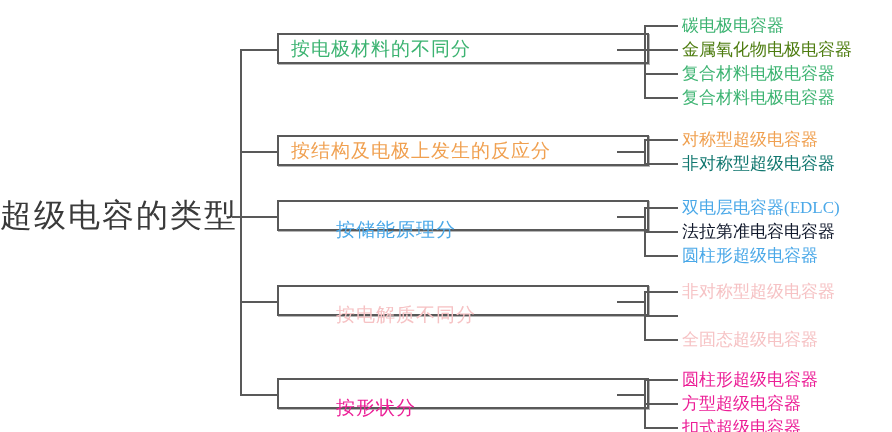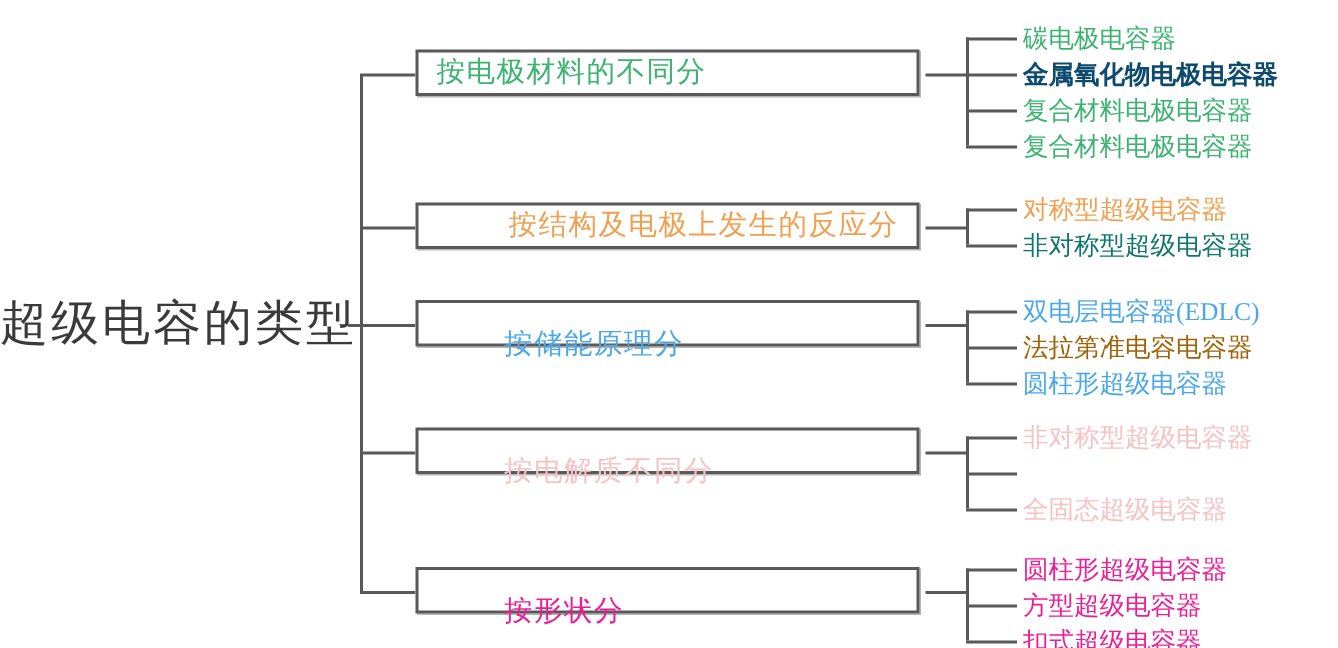--- a/index.html
+++ b/index.html
@@ -13,21 +13,21 @@
     display:flex;align-items:center;justify-content:flex-start;
     font-size:32px;letter-spacing:2px;color:#3a3a3a;white-space:nowrap;
   }
 
   
   .hline{position:absolute;height:0;border-top:2px solid #595959;}
   .vline{position:absolute;width:0;border-left:2px solid #595959;}
 
   
   .cat-box{
-    position:absolute;left:277px;width:336px;height:31px;
+    position:absolute;left:277px;width:372px;height:31px;
     border:2px solid #595959;background:#fff;box-sizing:border-box;
     display:flex;align-items:center;
     box-shadow:1px 1px 0 rgba(90,90,90,.45);
   }
   .cat-text{
     font-size:19px;letter-spacing:1px;white-space:nowrap;
     padding-left:12px;line-height:1;
   }
   .cat-box.center .cat-text{padding-left:57px;margin-top:28px;}
 
@@ -47,45 +47,45 @@
     <div class="vline" style="left: 240px; top: 50px; height: 344px;"></div>
     <div class="hline" style="left: 240px; top: 49px; width: 37px;"></div>
     <div class="cat-box" style="top: 33px;">
       <div class="cat-text" style="color: rgb(60, 179, 113);">按电极材料的不同分</div>
     </div>
     <div class="hline" style="left: 617px; top: 49px; width: 29px;"></div>
     <div class="vline" style="left: 644px; top: 25px; height: 72px;"></div>
     <div class="hline" style="left: 644px; top: 25px; width: 34px;"></div>
     <div class="leaf" style="top: 14px; color: rgb(60, 179, 113);">碳电极电容器</div>
     <div class="hline" style="left: 644px; top: 49px; width: 34px;"></div>
-    <div class="leaf" style="top: 38px; color: #0c4a6e; font-weight: bold;">金属氧化物电极电容器</div>
+    <div class="leaf" style="top: 38px; color: #4d7c0f;">金属氧化物电极电容器</div>
     <div class="hline" style="left: 644px; top: 73px; width: 34px;"></div>
     <div class="leaf" style="top: 62px; color: rgb(60, 179, 113);">复合材料电极电容器</div>
     <div class="hline" style="left: 644px; top: 97px; width: 34px;"></div>
     <div class="leaf" style="top: 86px; color: rgb(60, 179, 113);">复合材料电极电容器</div>
     <div class="hline" style="left: 240px; top: 151px; width: 37px;"></div>
-    <div class="cat-box" style="top: 135px; padding-left: 48px;">
+    <div class="cat-box" style="top: 135px;">
       <div class="cat-text" style="color: rgb(240, 160, 80);">按结构及电极上发生的反应分</div>
     </div>
     <div class="hline" style="left: 617px; top: 151px; width: 29px;"></div>
     <div class="vline" style="left: 644px; top: 139px; height: 24px;"></div>
     <div class="hline" style="left: 644px; top: 139px; width: 34px;"></div>
     <div class="leaf" style="top: 128px; color: rgb(240, 160, 80);">对称型超级电容器</div>
     <div class="hline" style="left: 644px; top: 163px; width: 34px;"></div>
     <div class="leaf" style="top: 152px; color: #0f766e;">非对称型超级电容器</div>
     <div class="hline" style="left: 240px; top: 216px; width: 37px;"></div>
     <div class="cat-box center" style="top: 200px;">
       <div class="cat-text" style="color: rgb(74, 168, 232);">按储能原理分</div>
     </div>
     <div class="hline" style="left: 617px; top: 216px; width: 29px;"></div>
     <div class="vline" style="left: 644px; top: 207px; height: 48px;"></div>
     <div class="hline" style="left: 644px; top: 207px; width: 34px;"></div>
     <div class="leaf" style="top: 196px; color: rgb(74, 168, 232);">双电层电容器(EDLC)</div>
     <div class="hline" style="left: 644px; top: 231px; width: 34px;"></div>
-    <div class="leaf" style="top: 220px; color: #a16207;">法拉第准电容电容器</div>
+    <div class="leaf" style="top: 220px; color: #0f172a;">法拉第准电容电容器</div>
     <div class="hline" style="left: 644px; top: 255px; width: 34px;"></div>
     <div class="leaf" style="top: 244px; color: rgb(74, 168, 232);">圆柱形超级电容器</div>
     <div class="hline" style="left: 240px; top: 301px; width: 37px;"></div>
     <div class="cat-box center" style="top: 285px;">
       <div class="cat-text" style="color: rgb(246, 194, 196);">按电解质不同分</div>
     </div>
     <div class="hline" style="left: 617px; top: 301px; width: 29px;"></div>
     <div class="vline" style="left: 644px; top: 291px; height: 48px;"></div>
     <div class="hline" style="left: 644px; top: 291px; width: 34px;"></div>
     <div class="leaf" style="top: 280px; color: rgb(246, 194, 196);">非对称型超级电容器</div>

